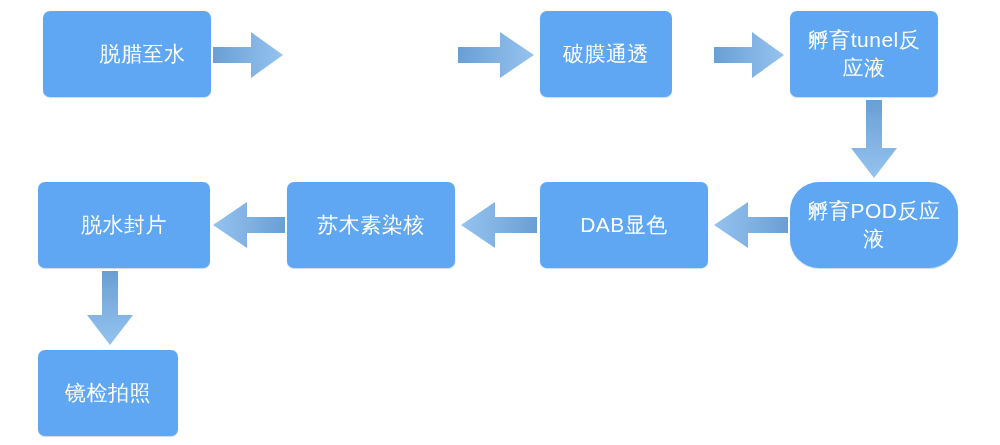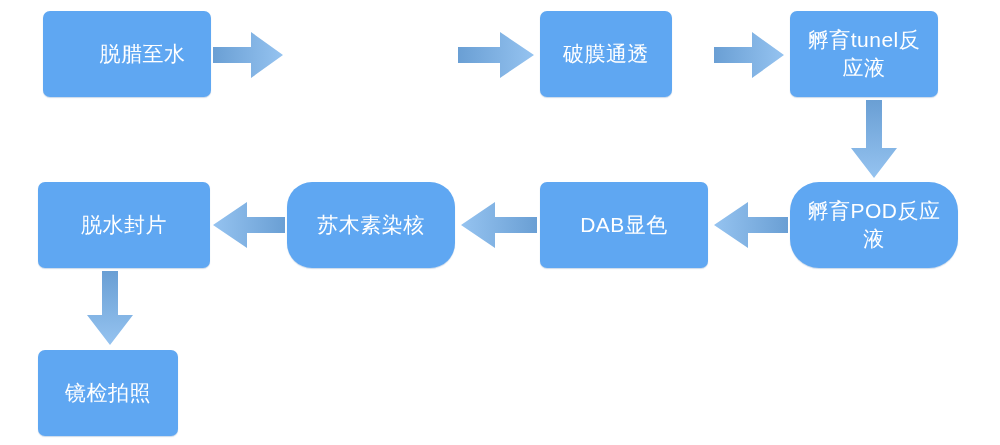--- a/index.html
+++ b/index.html
@@ -164,21 +164,21 @@
   </div>
 
   <div class="node" style="left:790px; top:182px; width:168px; height:86px;border-radius:29px;">
     <span class="node-label">孵育POD反应液</span>
   </div>
 
   <div class="node" style="left:540px; top:182px; width:168px; height:86px;justify-content:flex-end;">
     <span class="node-label">DAB显色</span>
   </div>
 
-  <div class="node" style="left:287px; top:182px; width:168px; height:86px;border-radius:25px;">
+  <div class="node" style="left:287px; top:182px; width:168px; height:86px;">
     <span class="node-label">苏木素染核</span>
   </div>
 
   <div class="node" style="left:38px; top:182px; width:172px; height:86px;">
     <span class="node-label">脱水封片</span>
   </div>
 
   <div class="node" style="left:38px; top:350px; width:140px; height:86px;text-align:center;">
     <span class="node-label">镜检拍照</span>
   </div>

